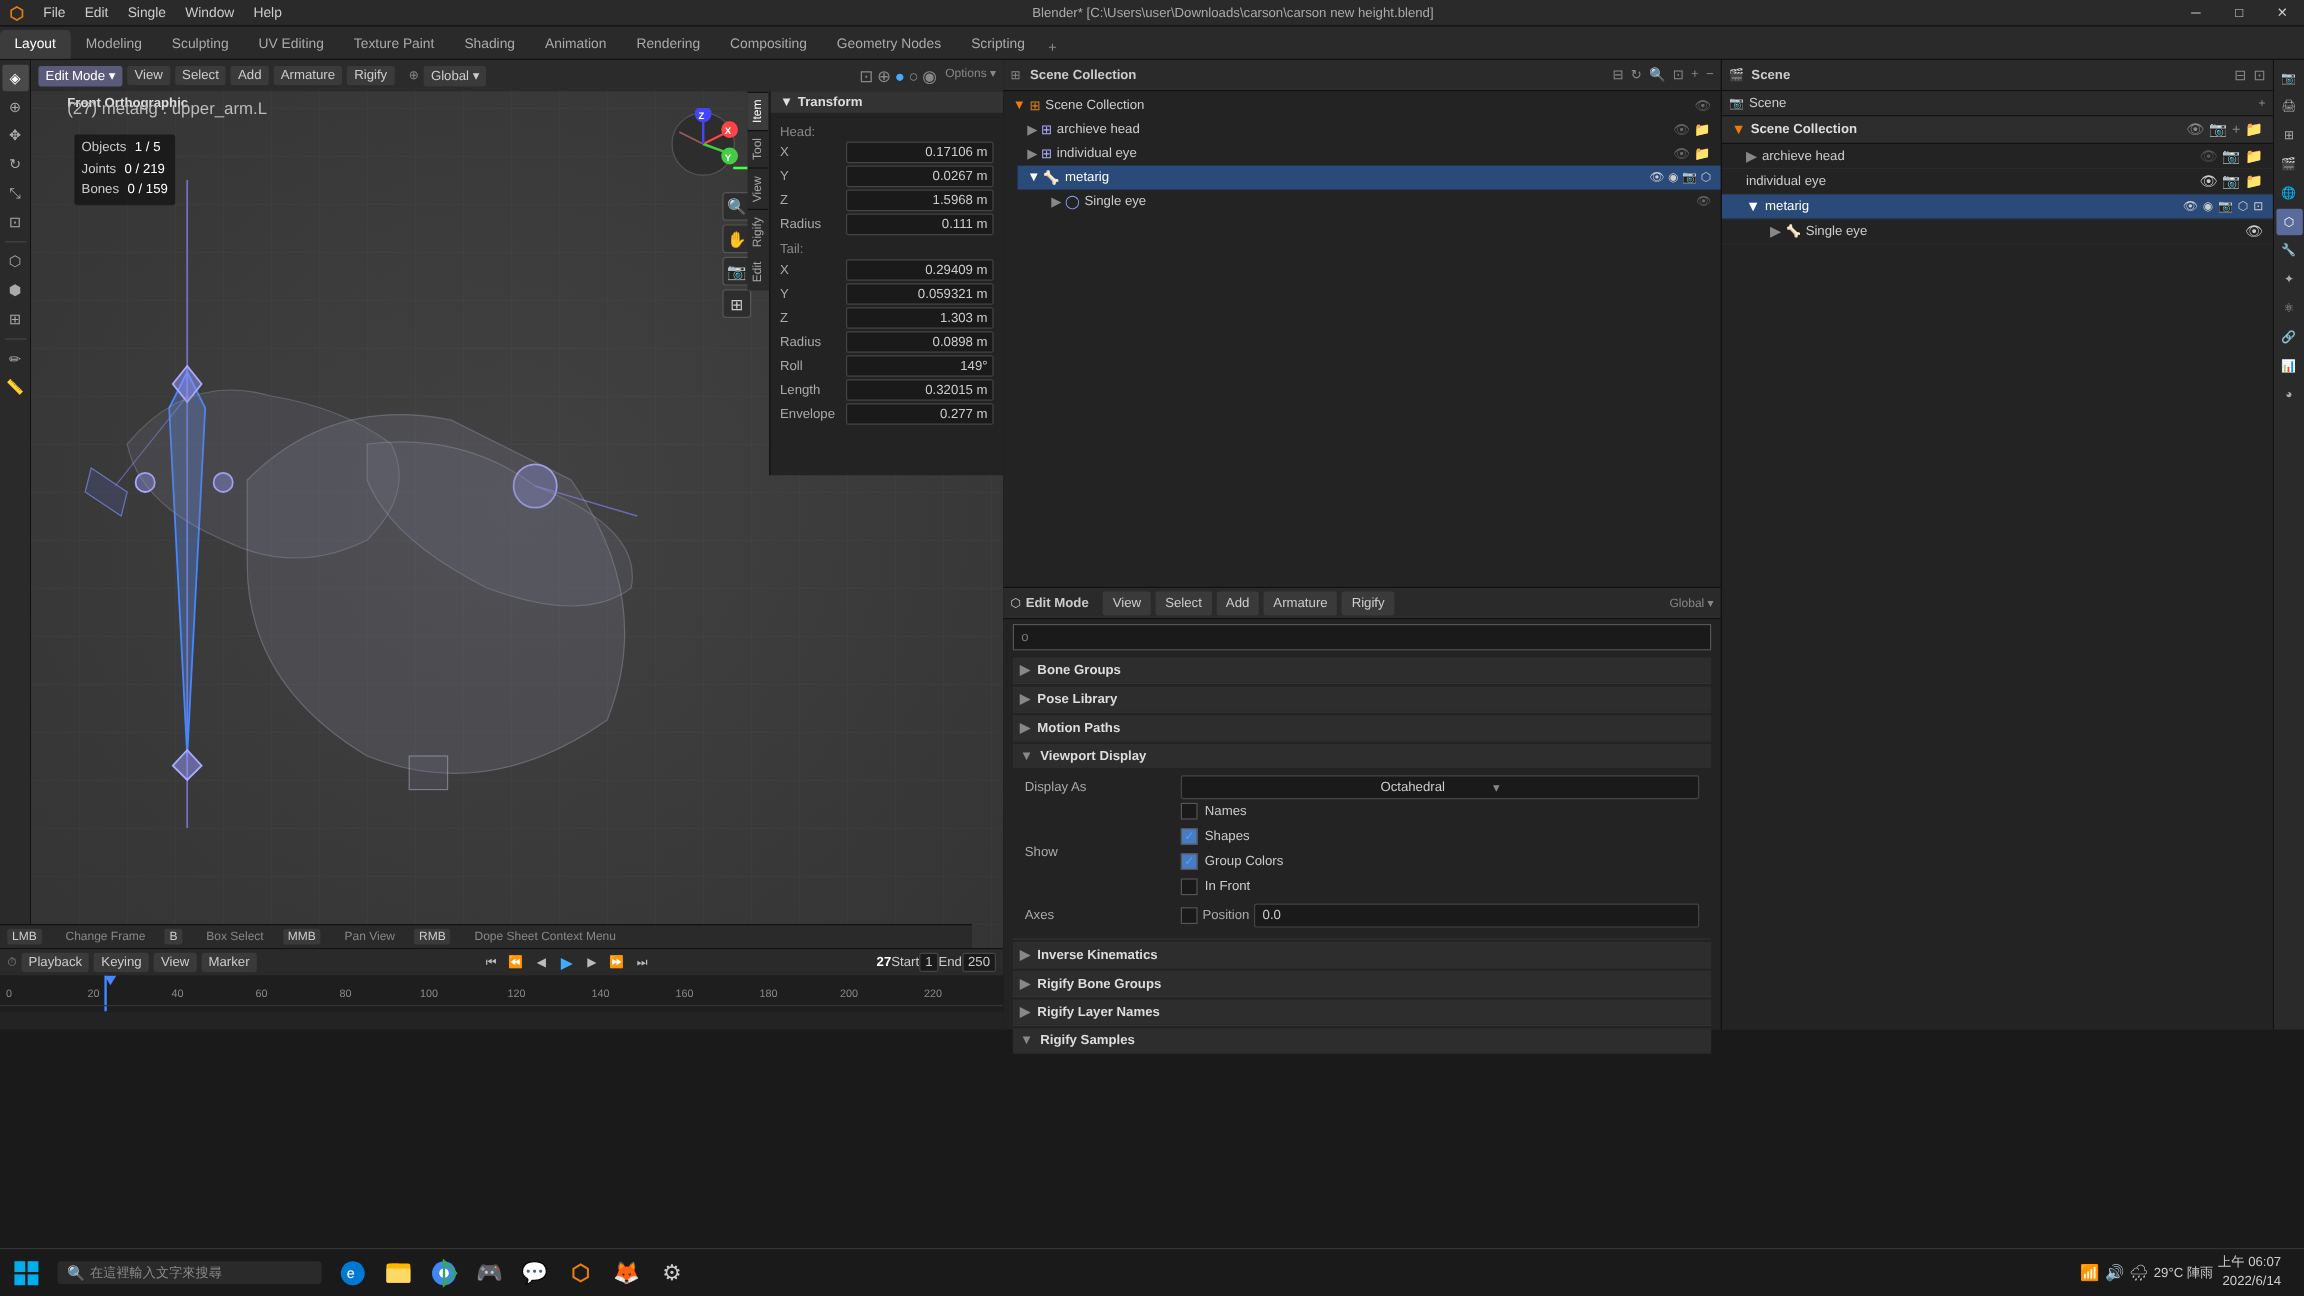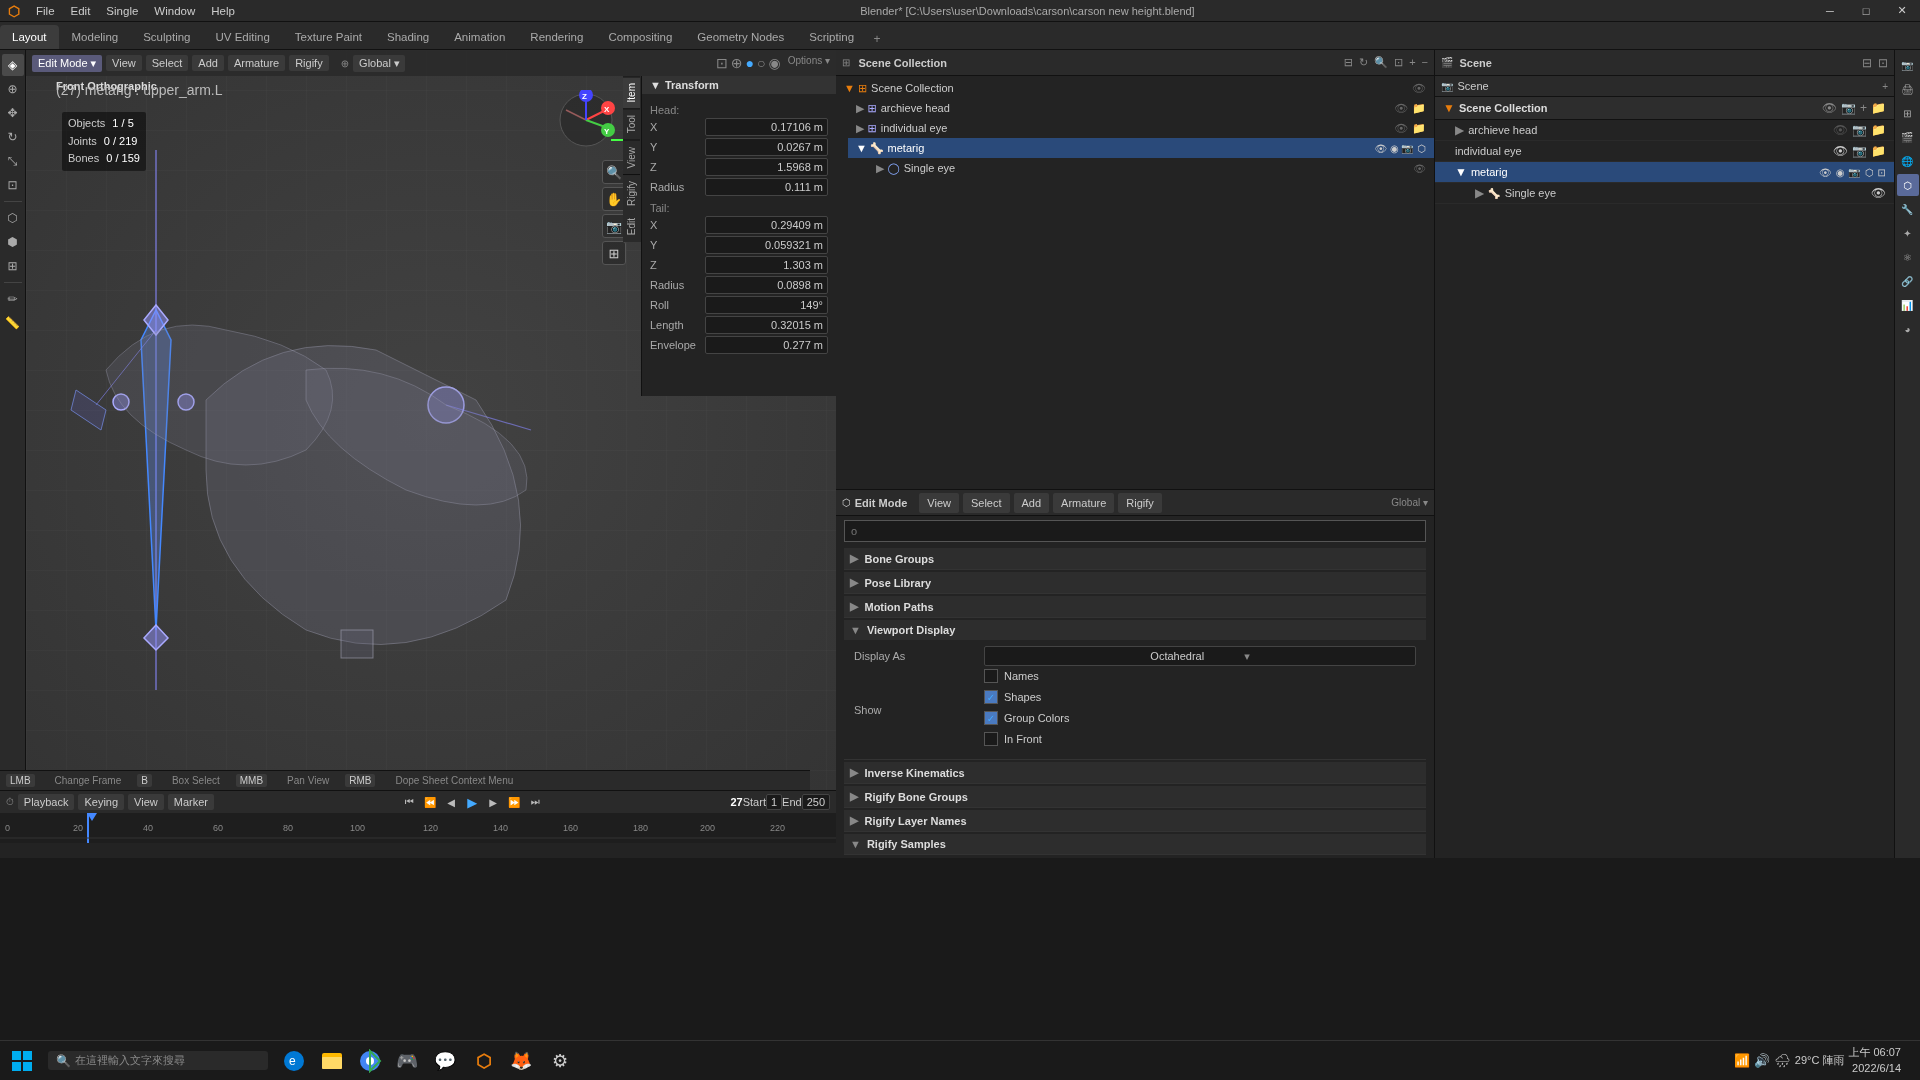--- a/index.html
+++ b/index.html
@@ -910,20 +910,28 @@
 
                 <div class="checkbox-row">
                   <div class="cb checked">✓</div>
                   <span>Group Colors</span>
                 </div>
 
                 <div class="checkbox-row">
                   <div class="cb"></div>
                   <span>In Front</span>
                 </div>
+              </div>
+            </div>
+            <div class="arm-row">
+              <div class="arm-label">Axes</div>
+              <div style="flex:1;display:flex;align-items:center;gap:4px;">
+                <div class="cb"></div>
+                <span style="color:#aaa;font-size:11px;">Position</span>
+                <div class="arm-value" style="width:60px;margin-left:auto;">0.0</div>
               </div>
             </div>
           </div>
         </div>
 
         
         <div class="arm-section">
           <div class="arm-section-header">
             <span class="chevron">▶</span>
             <span>Inverse Kinematics</span>

